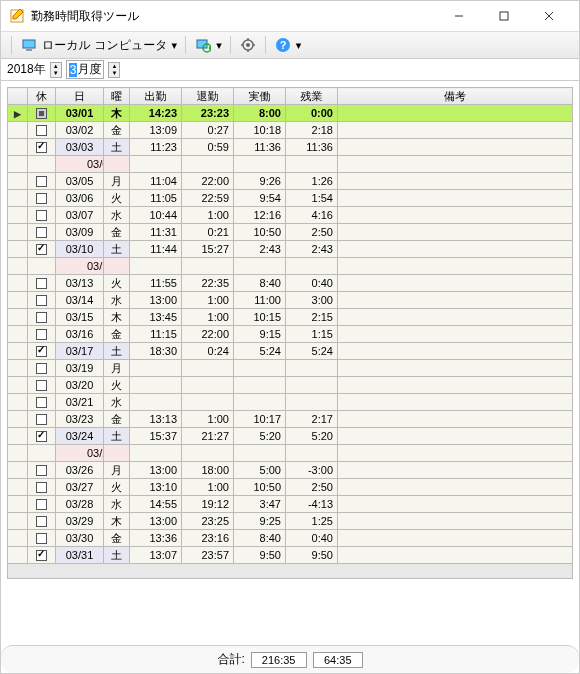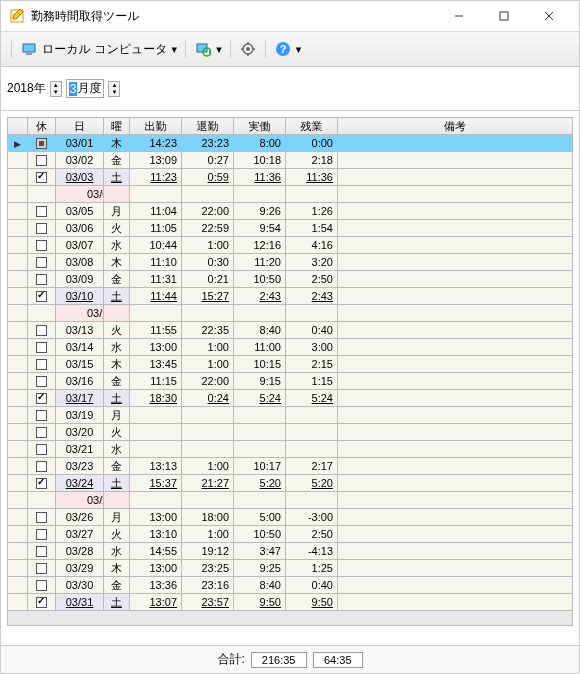--- a/index.html
+++ b/index.html
@@ -2,52 +2,52 @@
 <html><head>
 <meta charset="utf-8">
 <style>
 * { box-sizing: border-box; margin: 0; padding: 0; }
 body { font-family: "MS PGothic", "Meiryo", sans-serif; font-size: 12px; background: #fff; width: 580px; height: 674px; border: 1px solid #ccc; display: flex; flex-direction: column; }
 .titlebar { height: 30px; display: flex; align-items: center; padding: 0 8px; background: #fff; }
 .titlebar .icon { width: 16px; height: 16px; margin-right: 6px; }
 .titlebar .title { flex: 1; font-size: 12px; }
 .winbtns { display: flex; gap: 0; }
 .winbtn { width: 45px; height: 28px; display: flex; align-items: center; justify-content: center; color: #333; }
-.toolbar { height: 36px; background: linear-gradient(#f8f8f8,#eaeaea); border-top: 1px solid #ddd; border-bottom: 1px solid #ccc; display: flex; align-items: center; padding: 8px 6px; gap: 4px; }
+.toolbar { height: 28px; background: linear-gradient(#f8f8f8,#eaeaea); border-top: 1px solid #ddd; border-bottom: 1px solid #ccc; display: flex; align-items: center; padding: 8px 6px; gap: 4px; }
 .toolbar .sep { width: 1px; height: 18px; background: #ccc; margin: 0 4px; }
 .toolbar .tb-icon { width: 18px; height: 18px; display: inline-flex; align-items: center; justify-content: center; }
 .toolbar .drop { font-size: 11px; }
-.yearbar { height: 44px; border-bottom: 1px solid #ccc; display: flex; align-items: center; padding: 0 6px; gap: 4px; background: #fff; }
+.yearbar { height: 22px; border-bottom: 1px solid #ccc; display: flex; align-items: center; padding: 0 6px; gap: 4px; background: #fff; }
 .spin { display: inline-flex; flex-direction: column; border: 1px solid #aaa; line-height: 0; }
 .spin span { width: 10px; height: 7px; display: flex; align-items: center; justify-content: center; font-size: 6px; background: #f0f0f0; }
 .monthbox { border: 1px solid #aaa; padding: 0 2px; background: #fff; display: inline-flex; align-items: center; }
 .monthbox .sel { background: #3399ff; color: #fff; padding: 0 1px; }
 .grid-wrap { flex: 1; overflow: auto; padding: 6px; background: #fff; }
 table { border-collapse: collapse; width: 100%; font-size: 11px; table-layout: fixed; }
 th, td { border: 1px solid #bbb; height: 17px; padding: 0 4px; overflow: hidden; white-space: nowrap; }
 th { background: linear-gradient(#f6f6f6,#e8e8e8); font-weight: normal; text-align: center; }
 .col-marker { width: 20px; }
 .col-chk { width: 28px; text-align: center; }
 .col-date { width: 48px; text-align: center; }
 .col-dow { width: 26px; text-align: center; }
 .col-time { width: 52px; text-align: right; }
 .col-note { width: auto; }
 .chk { display: inline-block; width: 11px; height: 11px; border: 1px solid #555; background: #fff; position: relative; vertical-align: middle; }
 .chk.checked::after { content: "✓"; position: absolute; top: -3px; left: 0; font-size: 10px; font-weight: bold; }
 .chk.indeterminate { background: #d0d0d0; }
 .chk.indeterminate::after { content: ""; position: absolute; inset: 2px; background: #555; }
-.row-sat td { background: #f7f6ee; text-decoration: underline; }
+.row-sat td { background: #f7f6ee; }
 .row-sat .col-date, .row-sat .col-dow { background: #e8e8f5; }
 .row-sun td { background: #f7f6ee; padding-left: 31px; }
 .row-sun .col-date, .row-sun .col-dow { background: #f9e6e6; }
 .row-normal td { background: #f7f6ee; }
-.row-0 td { background: #7dd3fc; }
+.row-0 td { background: #bef264; font-weight: bold; }
 .marker { text-align: center; }
 .marker.active::before { content: "▶"; font-size: 9px; color: #333; }
-.footer { height: 28px; border-top: 1px solid #ccc; display: flex; align-items: center; justify-content: center; gap: 6px; background: #f8f8f8; }
+.footer { height: 28px; border-top: 1px solid #ccc; display: flex; align-items: center; justify-content: center; gap: 6px; background: #f8f8f8; border-radius: 12px; }
 .footer .box { border: 1px solid #999; padding: 1px 10px; background: #fff; font-size: 11px; text-align: right; min-width: 50px; }
 .blank-col td { background: #e8e8e8; }
 </style>
 </head>
 <body>
 
 <div class="titlebar">
   <span class="icon">
     <svg width="16" height="16">
         <rect x="2" y="2" width="12" height="12" fill="#fff" stroke="#c90"></rect>
@@ -233,31 +233,20 @@
           <td class="col-dow">水</td>
           <td class="col-time">10:44</td>
           <td class="col-time">1:00</td>
           <td class="col-time">12:16</td>
           <td class="col-time">4:16</td>
           <td class="col-note"></td>
         </tr>
         <tr class="row-normal">
           <td class="col-marker marker "></td>
           <td class="col-chk"><span class="chk"></span></td>
-          <td class="col-date">03/08</td>
-          <td class="col-dow">木</td>
-          <td class="col-time">11:10</td>
-          <td class="col-time">0:30</td>
-          <td class="col-time">11:20</td>
-          <td class="col-time">3:20</td>
-          <td class="col-note"></td>
-        </tr>
-        <tr class="row-normal">
-          <td class="col-marker marker "></td>
-          <td class="col-chk"><span class="chk"></span></td>
           <td class="col-date">03/09</td>
           <td class="col-dow">金</td>
           <td class="col-time">11:31</td>
           <td class="col-time">0:21</td>
           <td class="col-time">10:50</td>
           <td class="col-time">2:50</td>
           <td class="col-note"></td>
         </tr>
         <tr class="row-sat">
           <td class="col-marker marker "></td>

